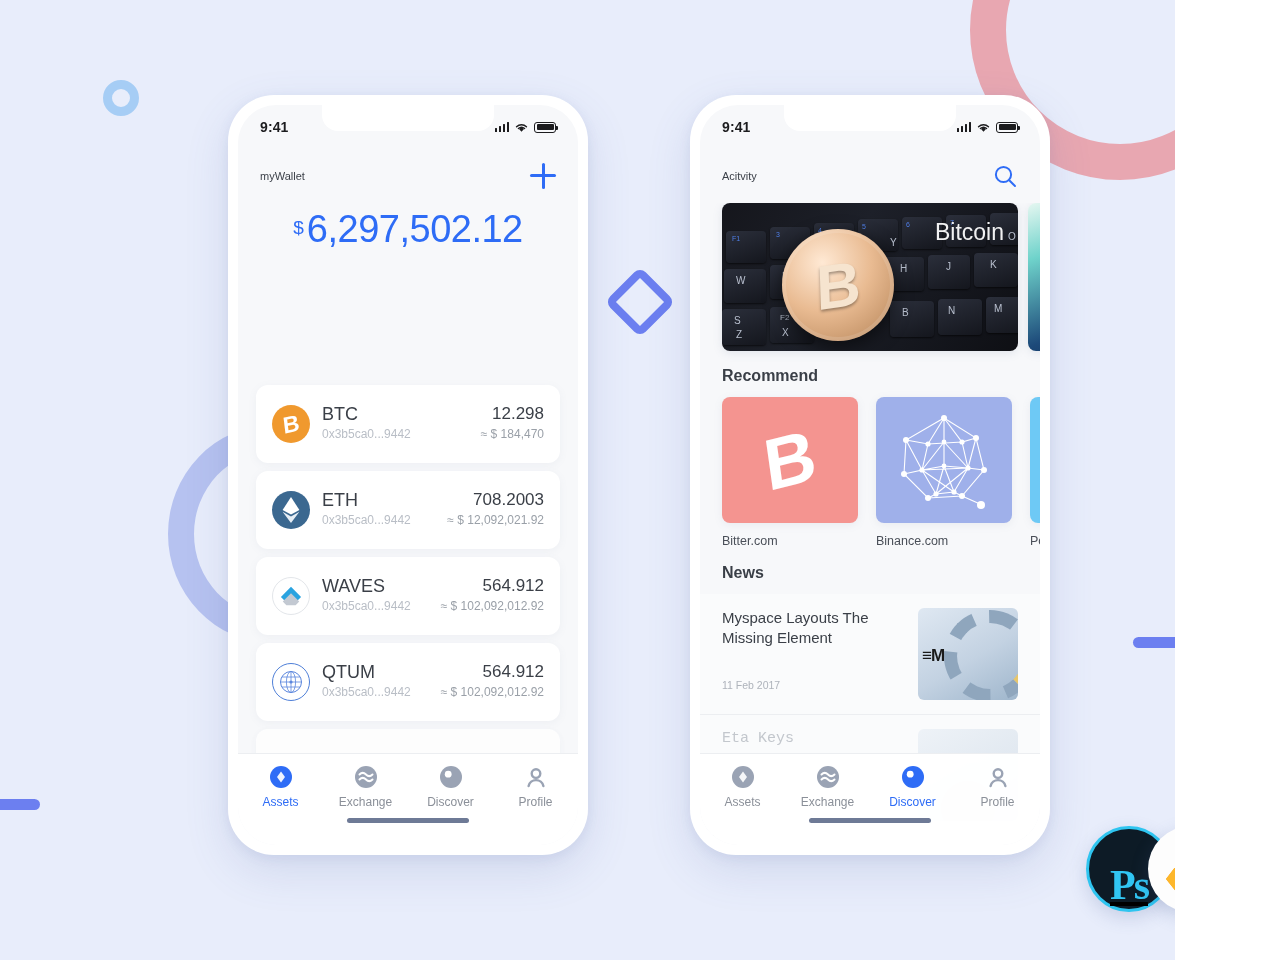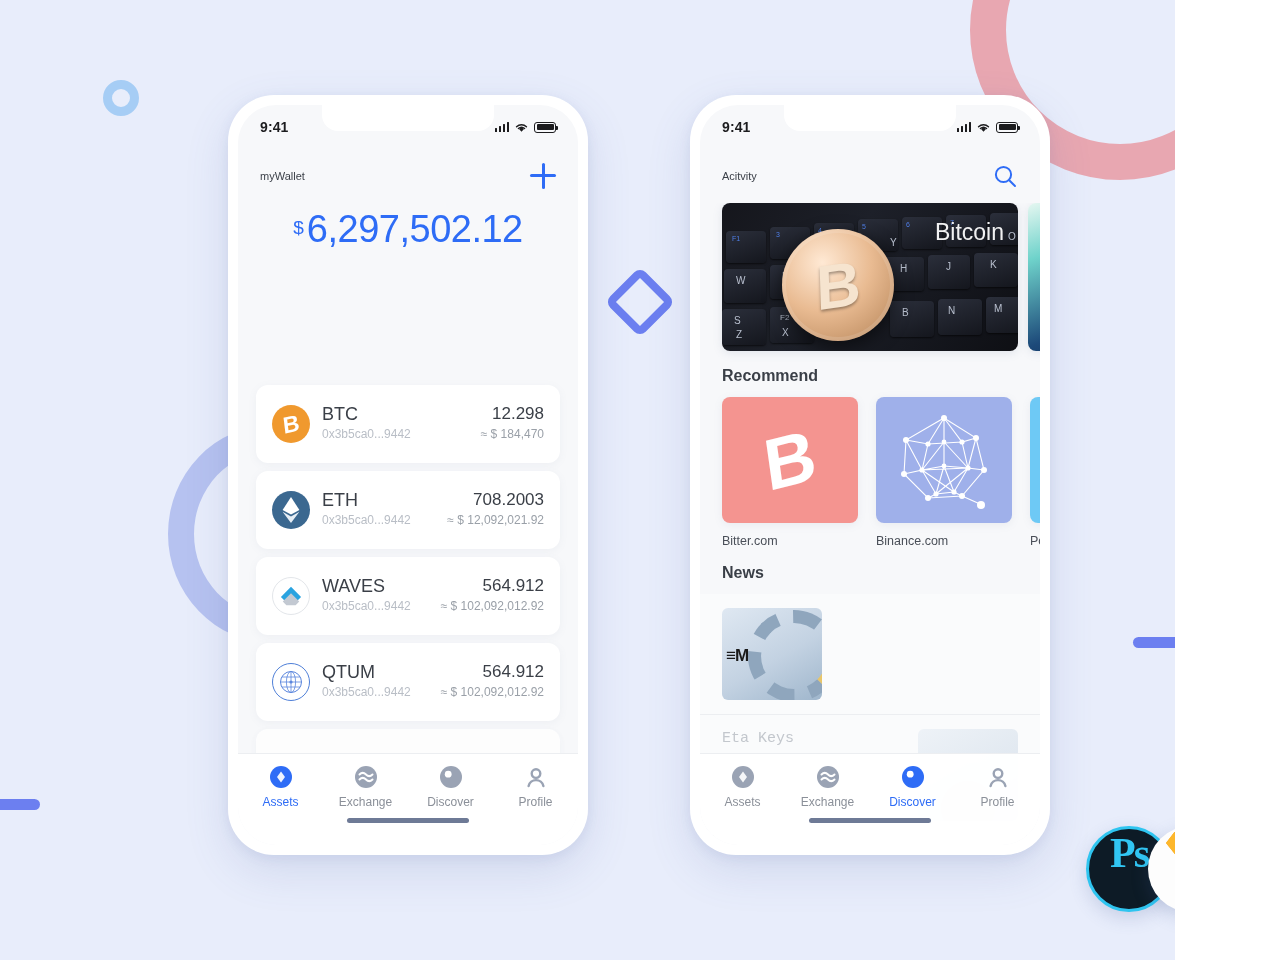--- a/index.html
+++ b/index.html
@@ -318,21 +318,21 @@
     position: absolute; left: 50%; bottom: -14px; transform: translateX(-50%);
     width: 54px; height: 54px; border-radius: 50%;
     background: #b6b3b0;
   }
   .news-item.faded .news-title { color: #c3c7cd; font-family: Liberation Mono, monospace; }
 
   
   .badge {
     position: absolute;
     border-radius: 50%;
-    display: flex; align-items: flex-start; justify-content: center;
+    display: flex; align-items: flex-end; justify-content: center; text-decoration: underline;
   }
   .badge-ps {
     left: 1086px; top: 826px;
     width: 86px; height: 86px;
     background: #0d1b26;
     border: 3px solid #2fc5f0;
     box-shadow: 0 6px 18px rgba(70,90,150,.20);
   }
   .badge-ps span {
     color: #31c6f3; font-size: 42px; font-weight: bold;
@@ -631,20 +631,24 @@
           </div>
           <div class="rec-item">
             <div class="rec-tile cyan"></div>
             <div class="rec-label">Polon</div>
           </div>
         </div>
 
         <div class="section-title">News</div>
 
         <div class="news-item">
+          <div class="news-text">
+            <div class="news-title">Myspace Layouts The Missing Element</div>
+            <div class="news-date">11 Feb 2017</div>
+          </div>
           <div class="news-thumb">
             <div class="ring-arc"></div>
             <div class="ibm-mark">≡M</div>
           </div>
         </div>
 
         <div class="news-item faded">
           <div class="news-text">
             <div class="news-title">Eta Keys</div>
           </div>

